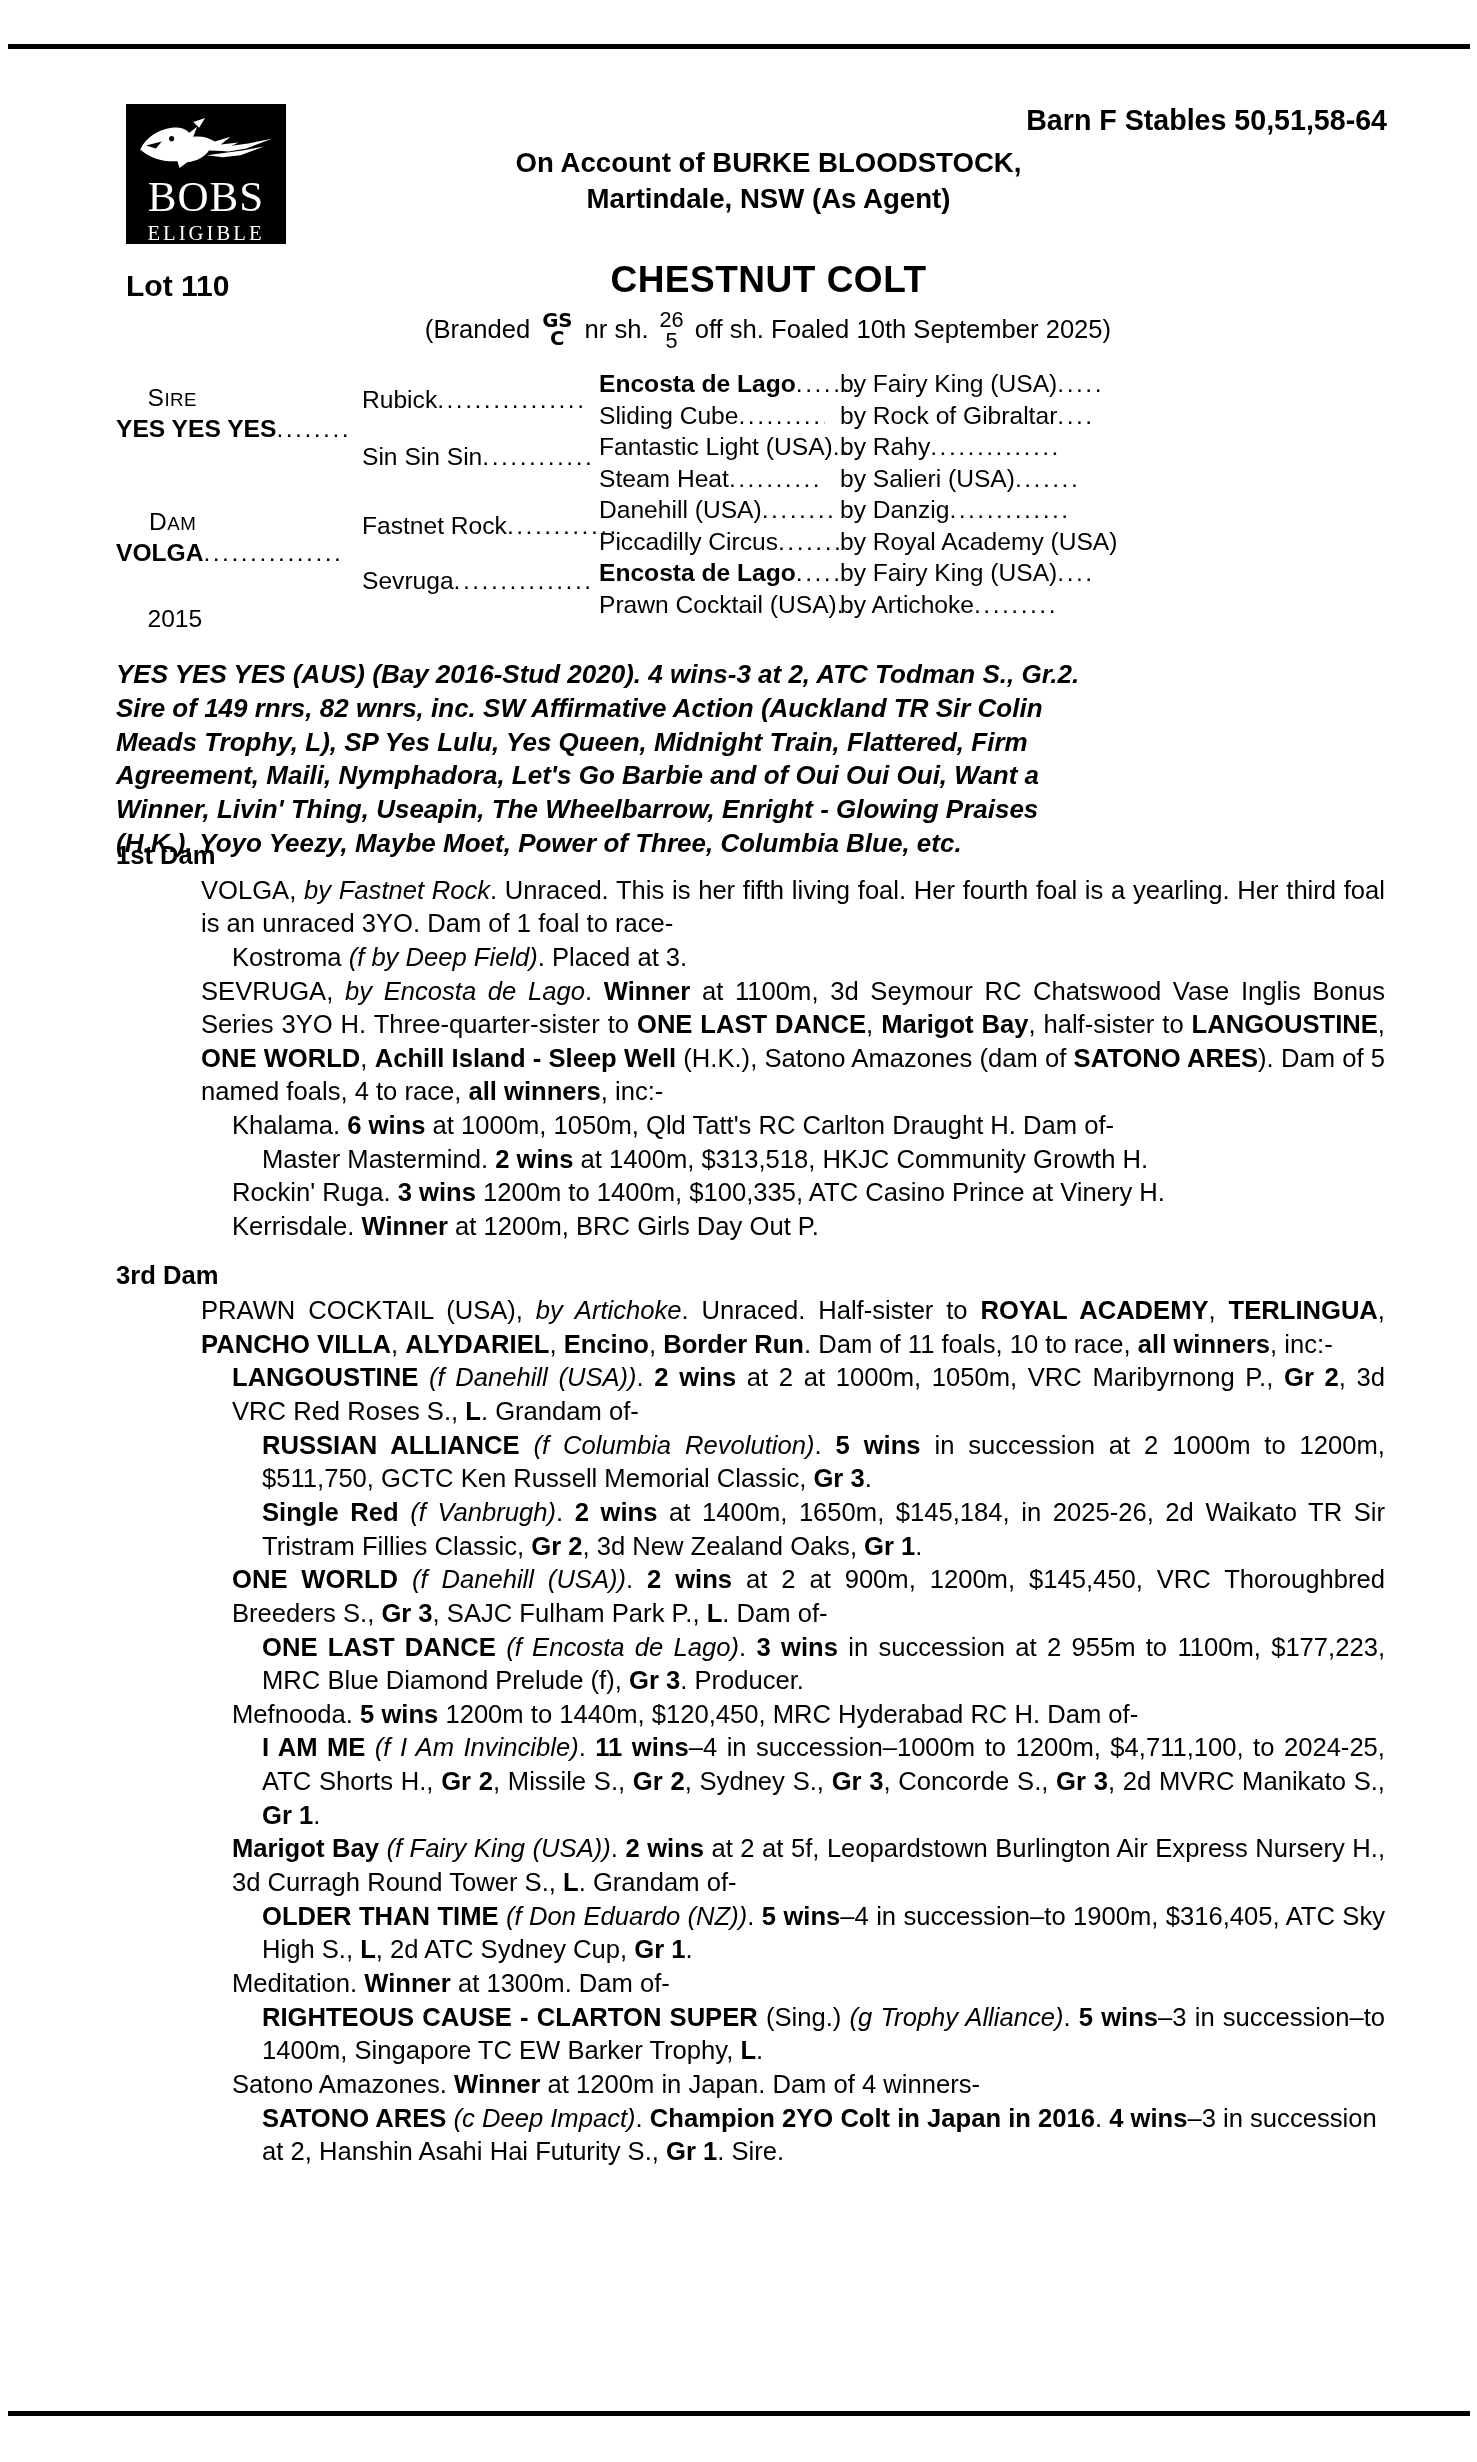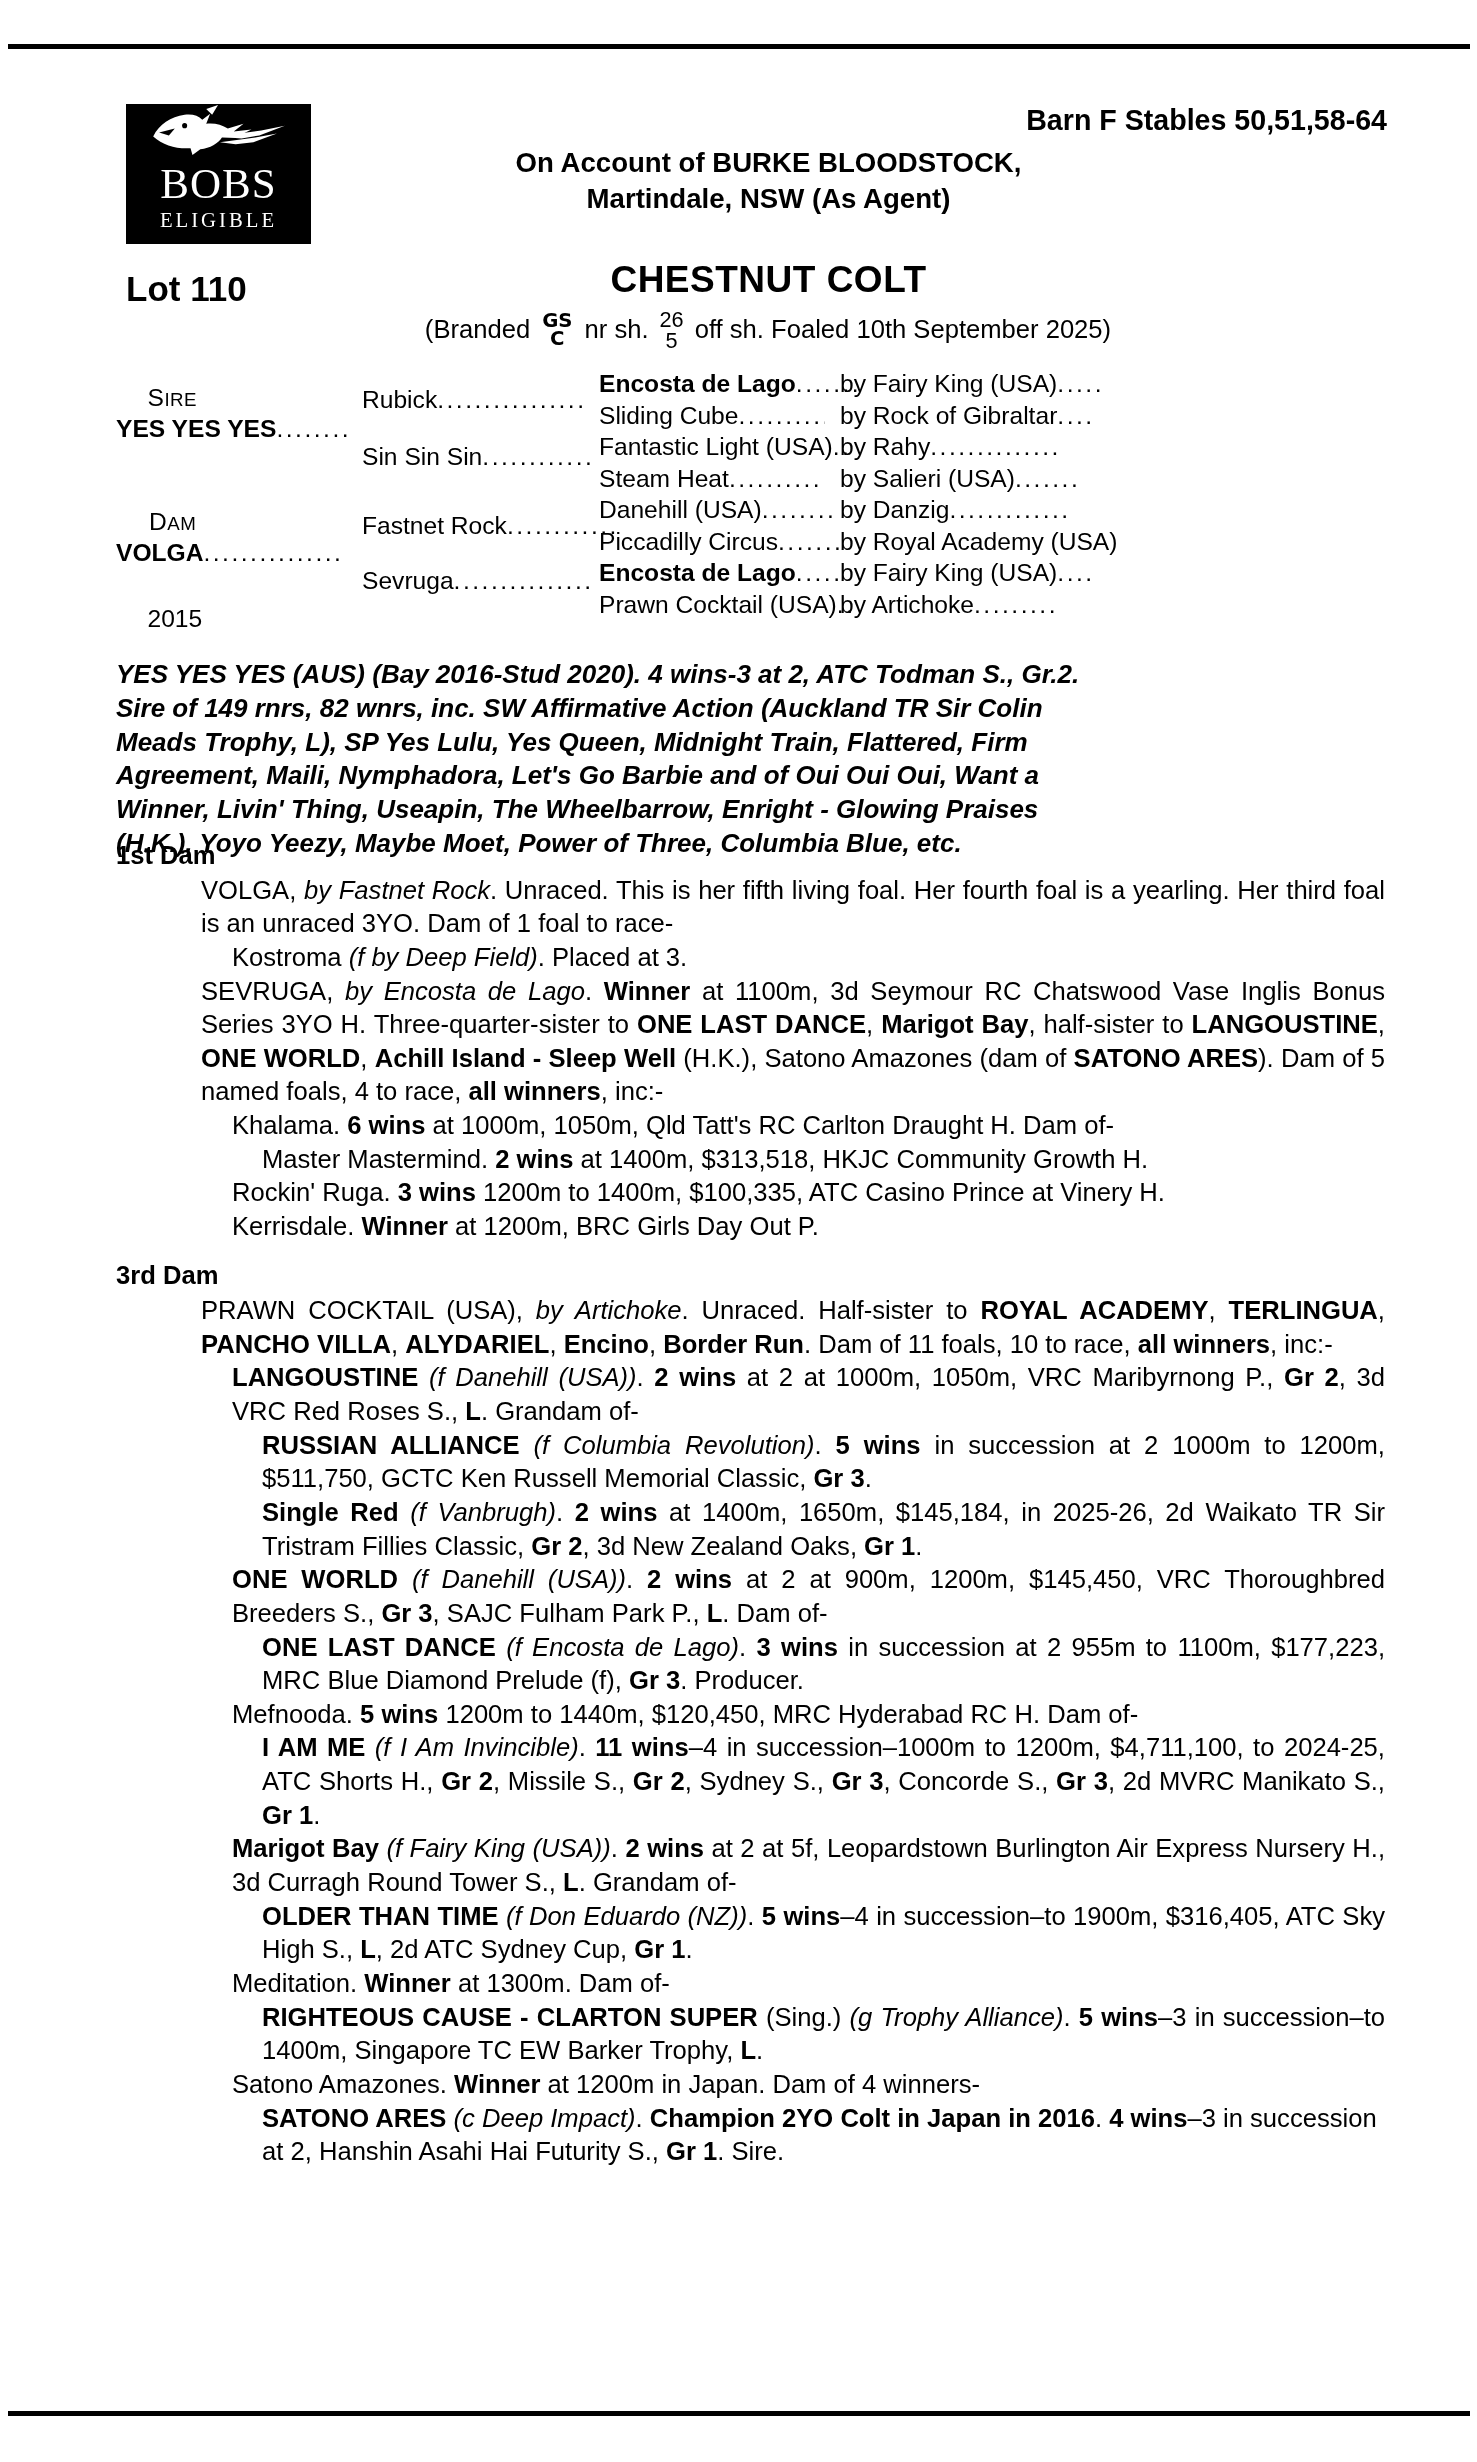--- a/index.html
+++ b/index.html
@@ -34,28 +34,28 @@
   
   .header {
     position: absolute;
     left: 0; top: 94px;
     width: 1478px;
     height: 217px;
   }
   .bobs-logo {
     position: absolute;
     left: 126px; top: 9.9px;
-    width: 185px;
+    width: 160px;
     height: 140px;
     background: #000;
     display: flex;
     flex-direction: column;
     align-items: center;
     justify-content: flex-start;
-    padding-top: 1px;
+    padding-top: 14px;
     box-sizing: border-box;
   }
   .bobs-mark {
     width: 148px;
     height: 55px;
     display: block;
   }
   .bobs-word {
     color: #fff;
     font-family: "Liberation Serif", serif;
@@ -85,21 +85,21 @@
     left: 325px; top: 51px;
     width: 887px;
     text-align: center;
     font-size: 27.6px;
     font-weight: bold;
     line-height: 1.32;
   }
   .lot {
     position: absolute;
     left: 126px; top: 175px;
-    font-size: 35px;
+    font-size: 30px;
     font-weight: bold;
   }
   .colour-title {
     position: absolute;
     left: 325px; top: 165px;
     width: 887px;
     text-align: center;
     font-size: 37px;
     font-weight: bold;
     letter-spacing: 0.5px;

